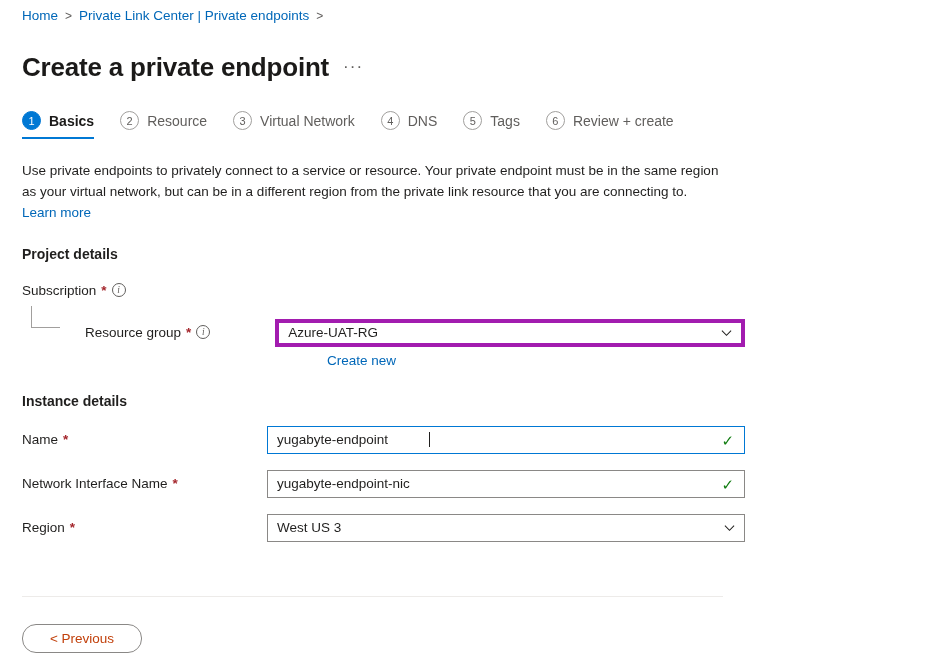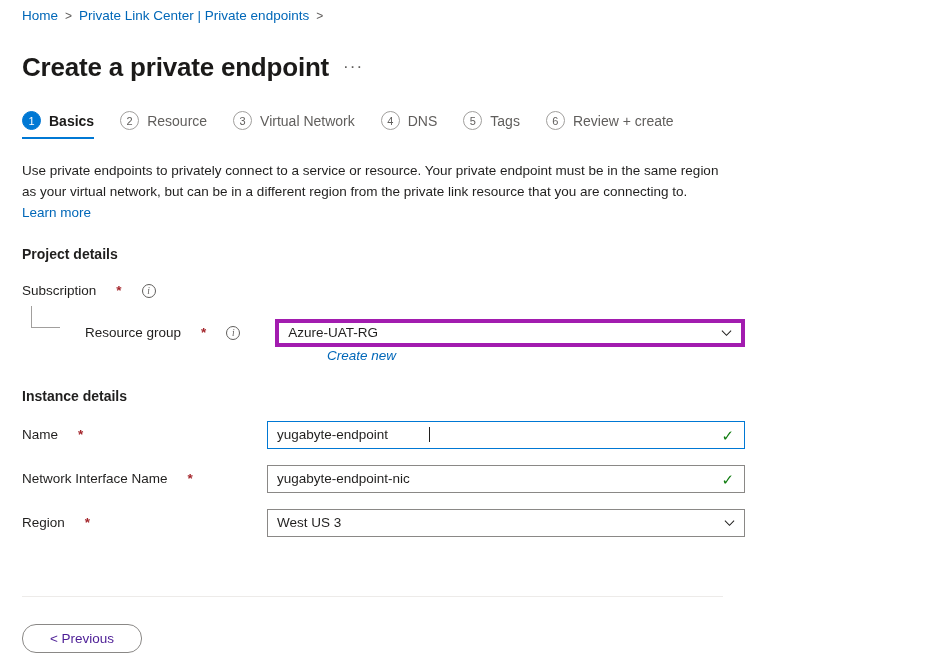--- a/index.html
+++ b/index.html
@@ -125,22 +125,22 @@
     display: flex;
     align-items: center;
     padding-left: 22px;
     height: 30px;
   }
   .form-label {
     width: 305px;
     font-size: 13.5px;
     color: #201f1e;
     display: flex;
-    align-items: flex-end;
-    gap: 20px;
+    align-items: flex-start;
+    gap: 5px;
   }
   .req { color: #a4262c; font-weight: bold; }
   .info-icon {
     display: inline-flex;
     align-items: center;
     justify-content: center;
     width: 14px;
     height: 14px;
     border: 1px solid #605e5c;
     border-radius: 50%;
@@ -189,21 +189,21 @@
   .caret {
     display: inline-block;
     width: 1px;
     height: 15px;
     background: #201f1e;
     margin-left: 1px;
     vertical-align: middle;
   }
   .create-new {
     padding-left: 327px;
-    font-style: italic;
+    margin-top: 5px;
   }
   .create-new a {
     color: #0067b8;
     text-decoration: none;
     font-size: 13.5px;
     cursor: pointer;
   }
   
   .nest-wrap {
     position: relative;
@@ -244,21 +244,21 @@
     border: 1px solid #8a8886;
     background: #ffffff;
     font-size: 13.5px;
     color: #201f1e;
     cursor: pointer;
     font-family: "Liberation Sans", sans-serif;
     display: inline-flex;
     align-items: center;
     justify-content: center;
   }
-  .btn-prev { color: #4c1d95; border-radius: 14px; }
+  .btn-prev { color: #c2410c; border-radius: 14px; }
 </style>
 </head>
 <body>
 
 <div class="page">
 
   <div class="breadcrumb">
     <a>Home</a>
     <span class="sep">&gt;</span>
     <a>Private Link Center | Private endpoints</a>

